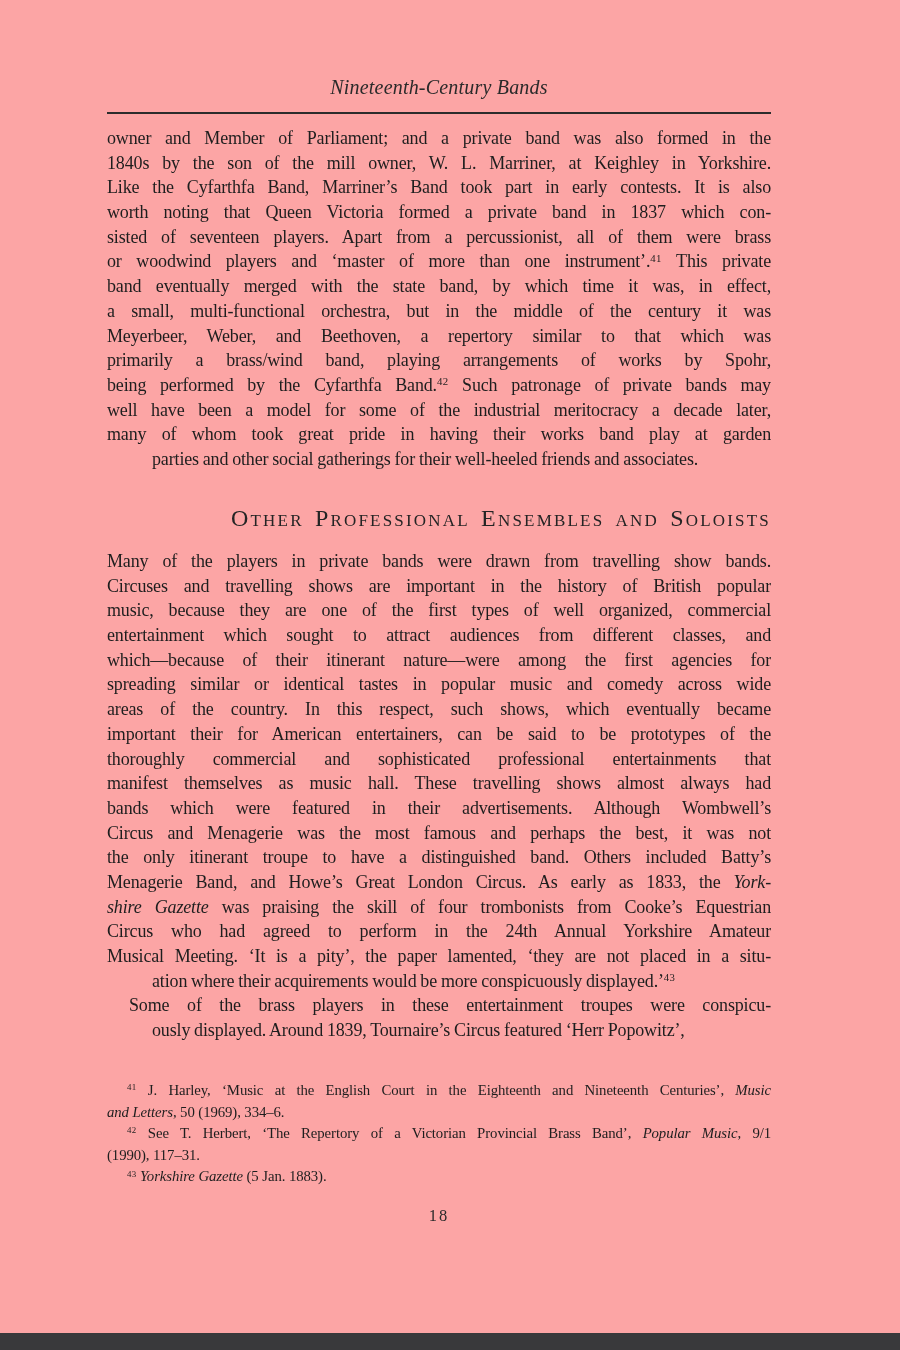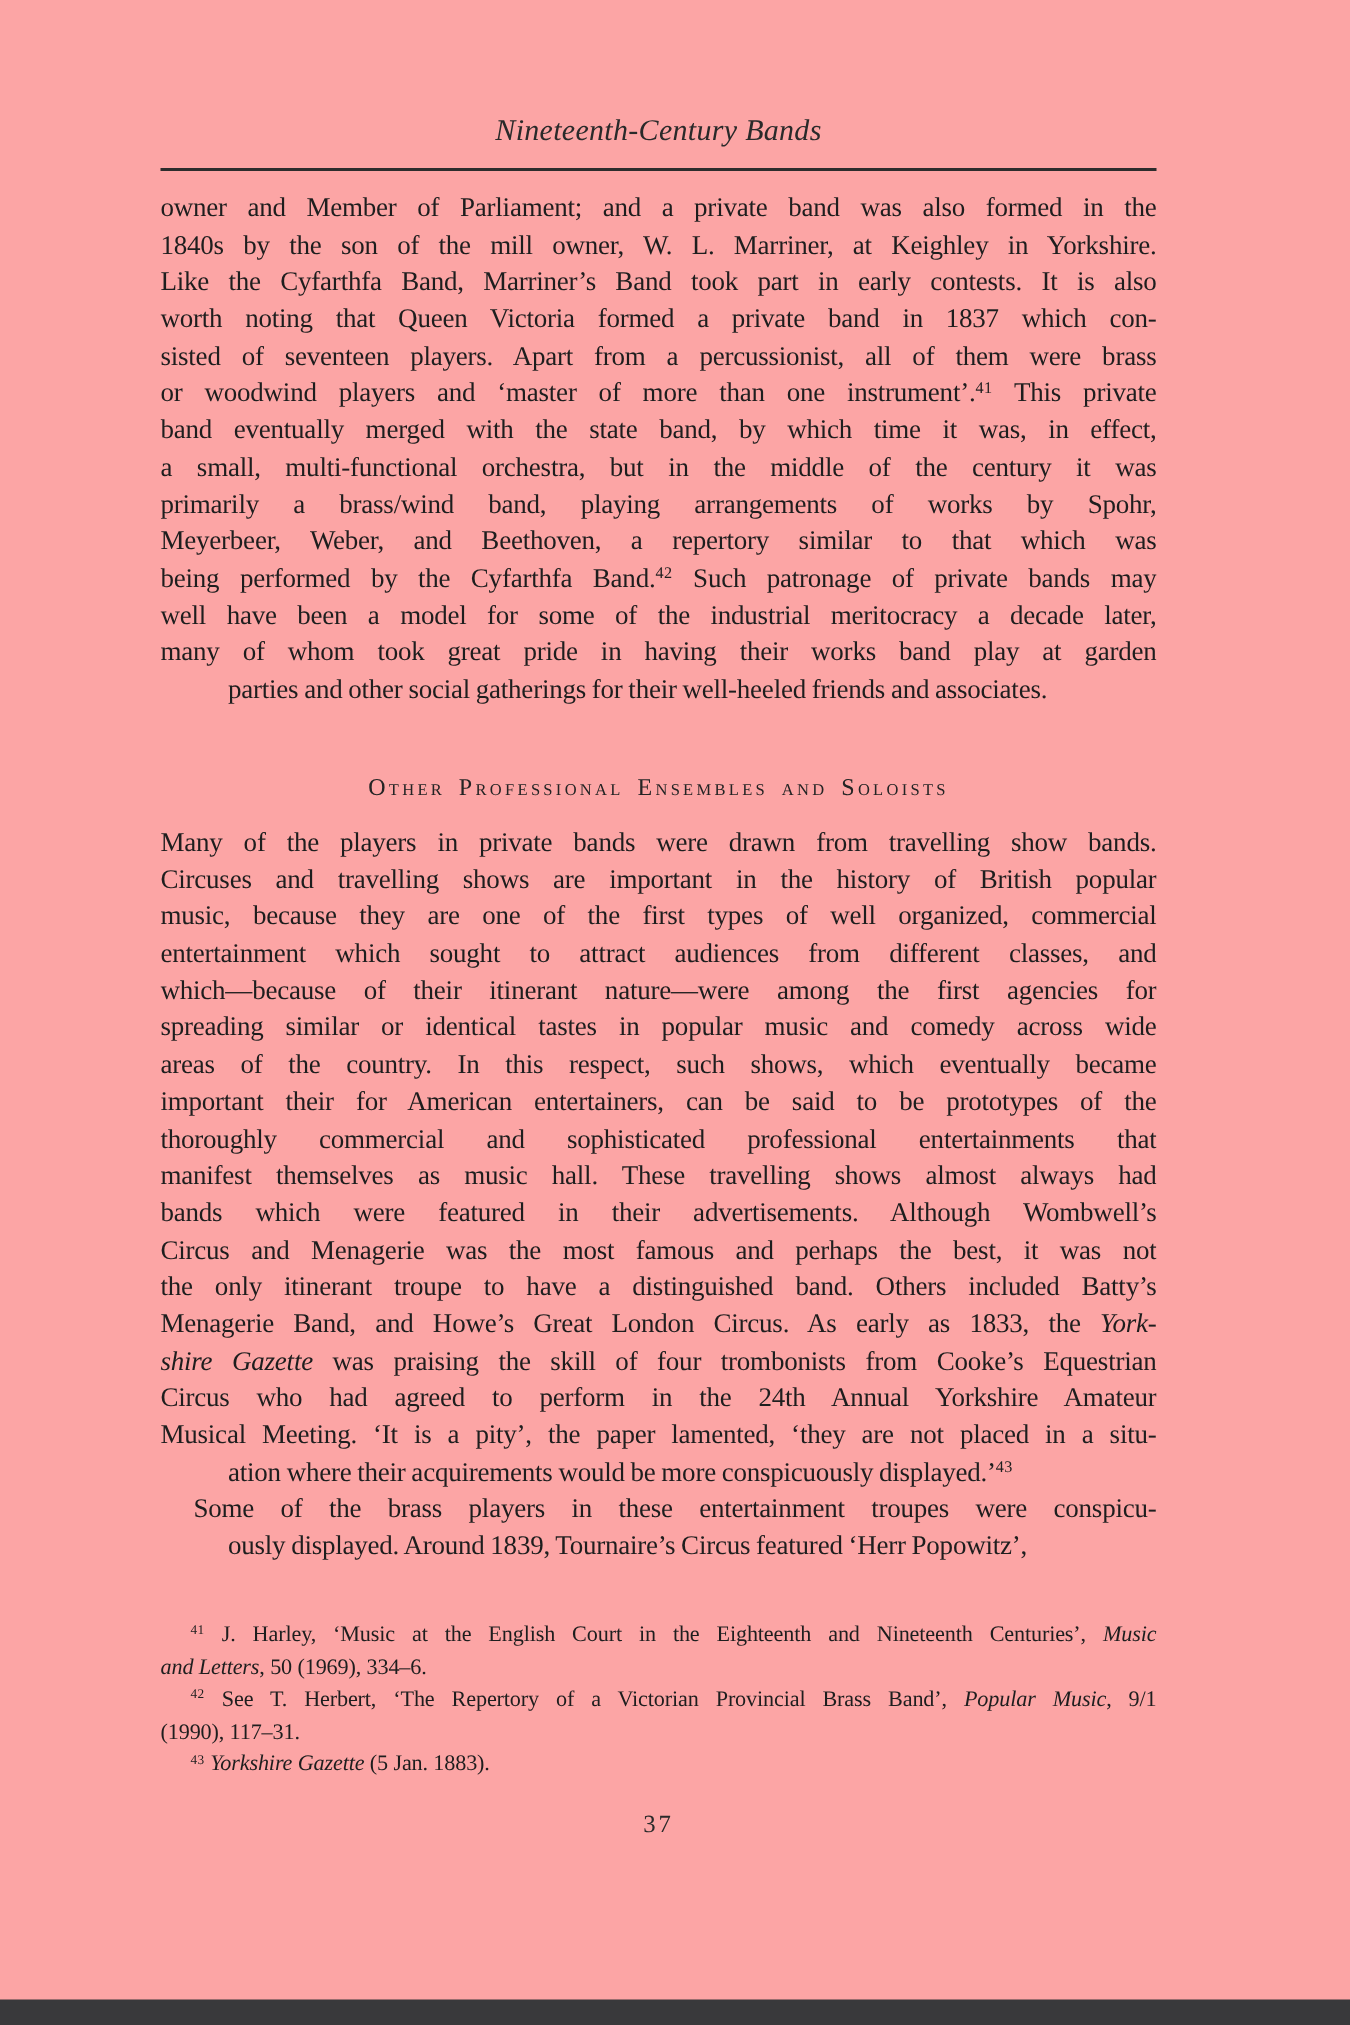--- a/index.html
+++ b/index.html
@@ -14,22 +14,22 @@
     letter-spacing:0.2px;
   }
   .header-rule {
     position:absolute; top:112px; left:107px; width:664px; height:2px;
     background:var(--rule, #2c2c2c);
   }
   .tb { position:absolute; left:107px; width:664px; }
   #tb1 { top:126px; }
   #tb2 { top:549px; }
   .section-heading {
-    position:absolute; top:517px; left:107px; width:664px;
-    text-align:center; font-variant:small-caps; font-size:16px;
+    position:absolute; top:505px; left:107px; width:664px;
+    text-align:right; font-variant:small-caps; font-size:24px;
     letter-spacing:2.2px; word-spacing:3px; color:#242424;
   }
   .line {
     height:24.7px; line-height:24.7px; font-size:18px;
     letter-spacing:-0.15px; word-spacing:-0.5px;
     overflow:hidden; text-align:justify;
   }
   .line:not(.last)::after { content:""; display:inline-block; width:100%; }
   .line.last { text-align:left;margin-left:45px; }
   .line.indent { text-indent:22px; }
@@ -62,22 +62,22 @@
   <div class="tb" id="tb1">
       <div>
         <div class="line">owner and Member of Parliament; and a private band was also formed in the</div>
         <div class="line">1840s by the son of the mill owner, W. L. Marriner, at Keighley in Yorkshire.</div>
         <div class="line">Like the Cyfarthfa Band, Marriner’s Band took part in early contests. It is also</div>
         <div class="line">worth noting that Queen Victoria formed a private band in 1837 which con-</div>
         <div class="line">sisted of seventeen players. Apart from a percussionist, all of them were brass</div>
         <div class="line">or woodwind players and ‘master of more than one instrument’.<span class="sup">41</span> This private</div>
         <div class="line">band eventually merged with the state band, by which time it was, in effect,</div>
         <div class="line">a small, multi-functional orchestra, but in the middle of the century it was</div>
+        <div class="line">Meyerbeer, Weber, and Beethoven, a repertory similar to that which was</div>
         <div class="line">primarily a brass/wind band, playing arrangements of works by Spohr,</div>
-        <div class="line">Meyerbeer, Weber, and Beethoven, a repertory similar to that which was</div>
         <div class="line">being performed by the Cyfarthfa Band.<span class="sup">42</span> Such patronage of private bands may</div>
         <div class="line">well have been a model for some of the industrial meritocracy a decade later,</div>
         <div class="line">many of whom took great pride in having their works band play at garden</div>
         <div class="line last">parties and other social gatherings for their well-heeled friends and associates.</div>
       </div>
     </div>
 
   <div class="section-heading">Other Professional Ensembles and Soloists</div>
 
   <div class="tb" id="tb2">
@@ -114,16 +114,16 @@
       </div>
       <div>
         <div class="fn-line indent"><span class="sup">42</span> See T. Herbert, ‘The Repertory of a Victorian Provincial Brass Band’, <span class="i">Popular Music</span>, 9/1</div>
         <div class="fn-line last">(1990), 117–31.</div>
       </div>
       <div>
         <div class="fn-line last indent"><span class="sup">43</span> <span class="i">Yorkshire Gazette</span> (5 Jan. 1883).</div>
       </div>
     </div>
 
-  <div class="page-number">37</div>
+  <div class="page-number">18</div>
 
   <div class="scan-bar"></div>
 </div>
 
 </body></html>

